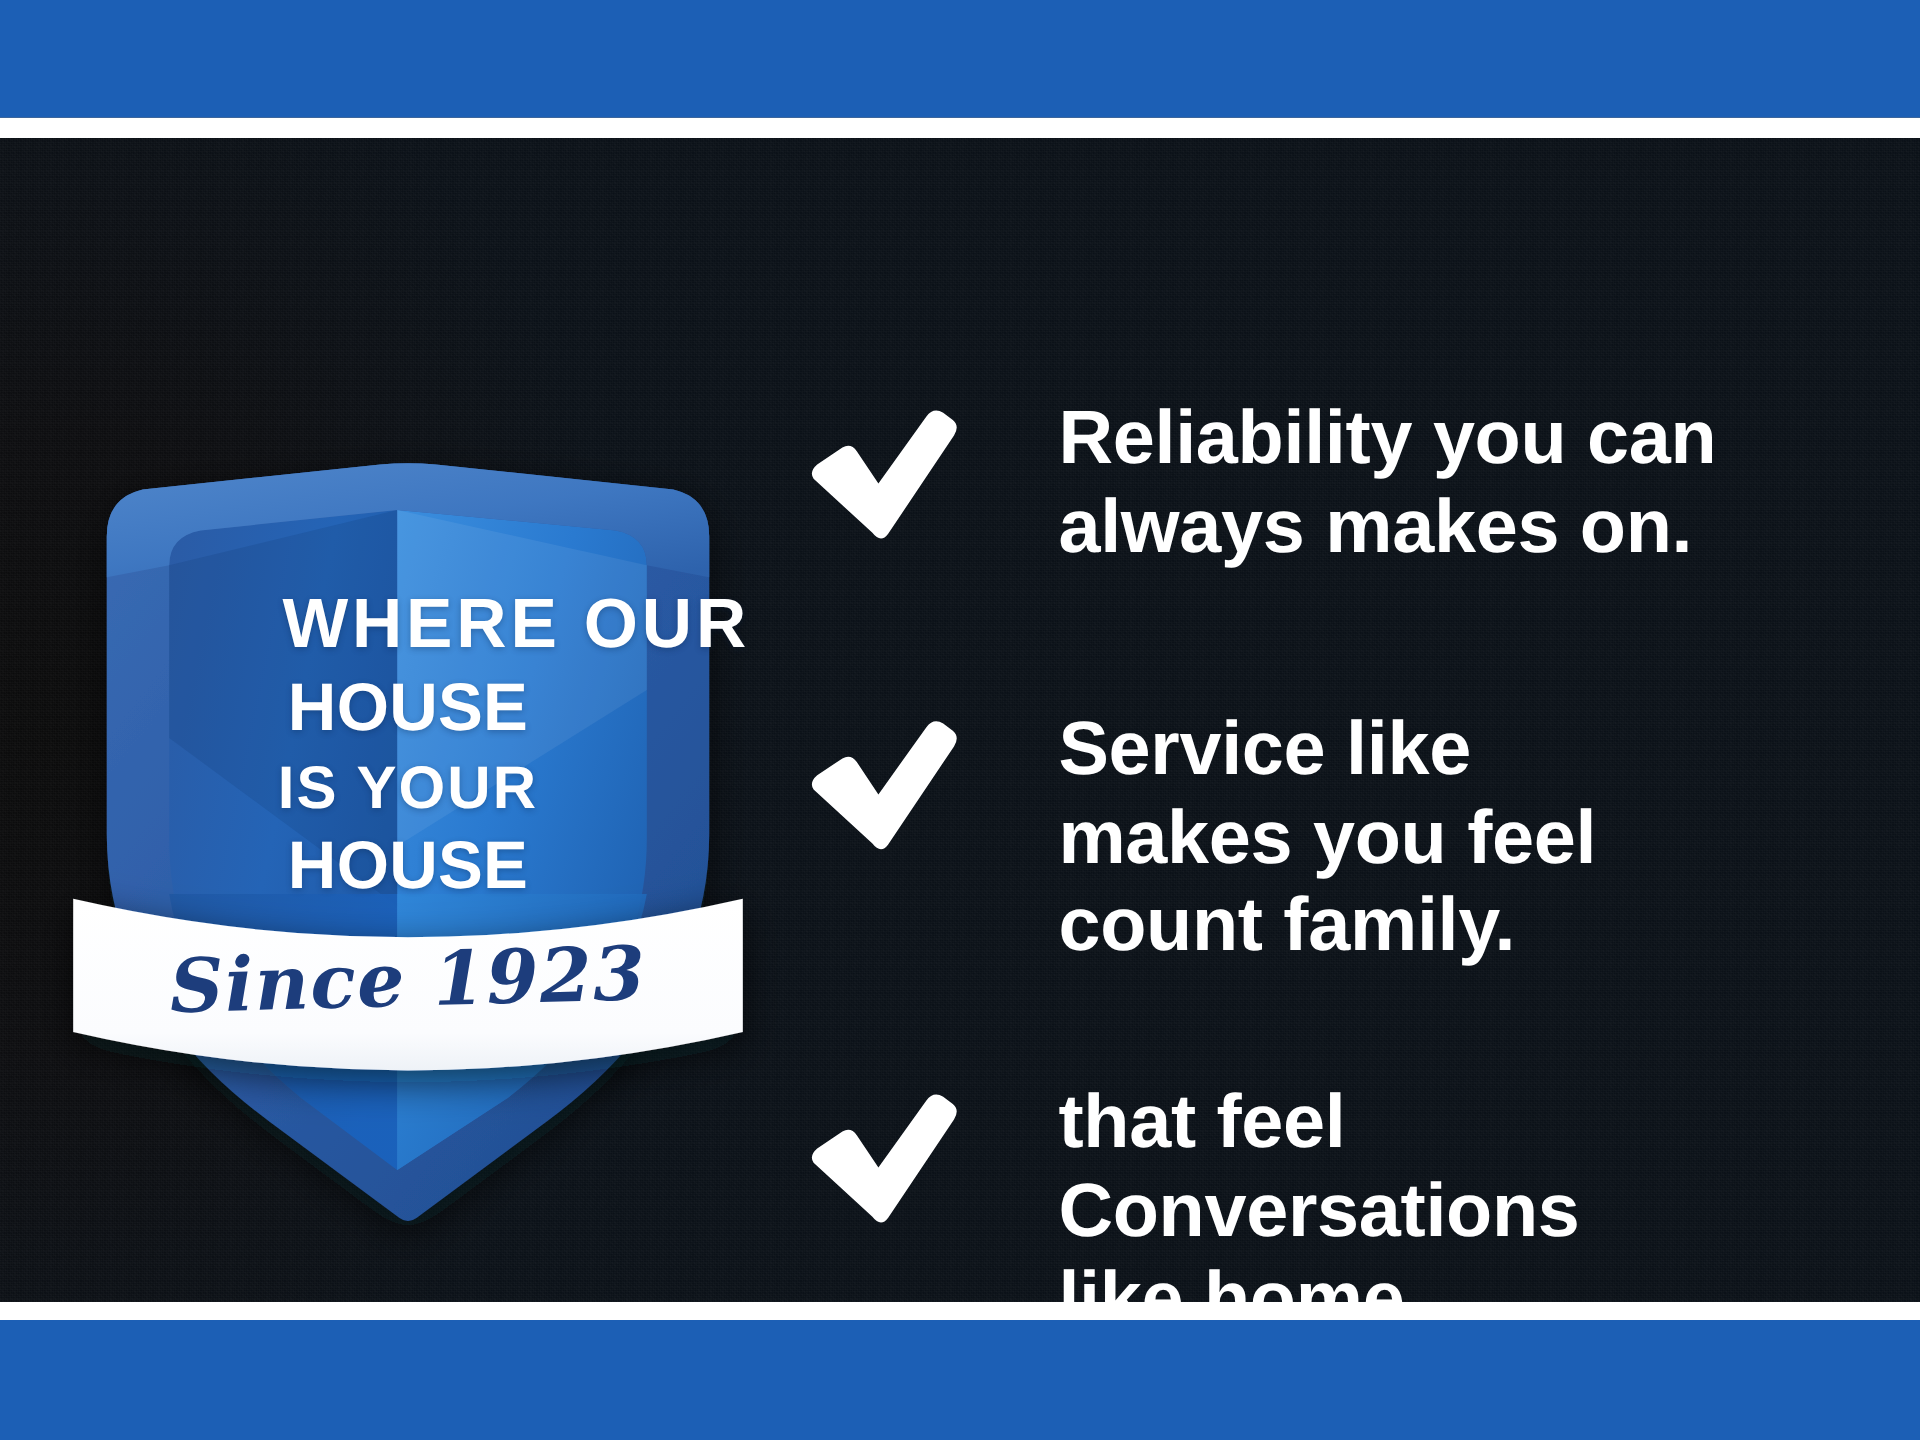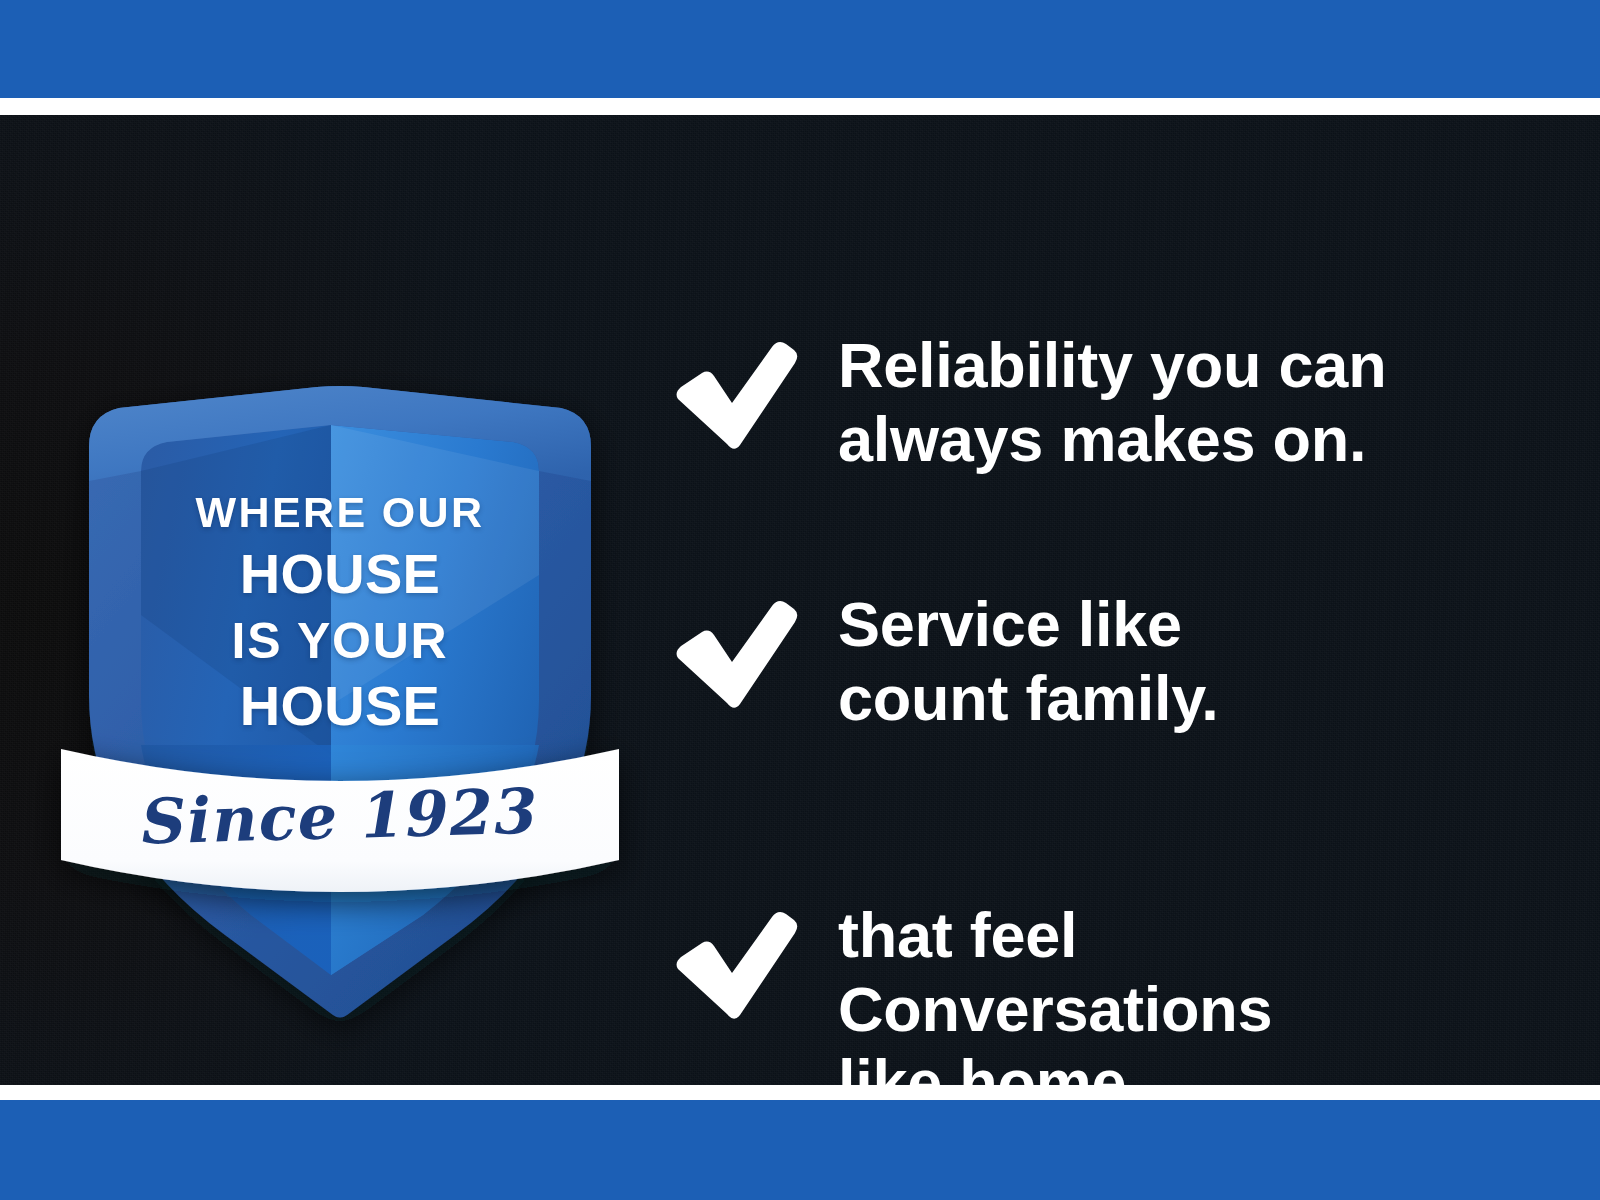--- a/index.html
+++ b/index.html
@@ -115,21 +115,21 @@
     color: #ffffff;
     pointer-events: none;
   }
   .bt-line {
     font-weight: 700;
     letter-spacing: 0.012em;
     line-height: 1;
     white-space: nowrap;
     text-shadow: 0 2px 5px rgba(8,30,66,0.30);
   }
-  .bt-small  { font-size: 43px; letter-spacing: 0.055em; }
+  .bt-small  { font-size: 58px; letter-spacing: 0.055em; text-align: right; }
   .bt-big    { font-size: 56px; letter-spacing: 0.004em; }
   .bt-mid    { font-size: 50px; letter-spacing: 0.035em; }
 
   .since {
     position: absolute;
     width: 570px;
     text-align: center;
     color: #1d3d7c;
     font-family: "DejaVu Serif", serif;
     font-style: italic;
@@ -169,21 +169,21 @@
     position: absolute;
     left: 178px;
     top: 0;
     width: 720px;
     color: #ffffff;
     font-weight: 700;
     font-size: 63px;
     line-height: 1.17;
     letter-spacing: -0.004em;
   }
-  .item-copy span { display: block; white-space: nowrap; }
+  .item-copy span { display: block; white-space: nowrap; margin-left: 44px; }
 </style>
 </head>
 <body>
 
 <div id="stage">
 
   <div class="band band-top" style="--band:#1c5fb5"></div>
   <div class="gap gap-top" style="background: rgb(255, 255, 255);"></div>
 
   <div class="canvas">
@@ -310,20 +310,21 @@
       </div>
 
       <div class="item item-2">
         <div class="check">
           <svg viewBox="0 0 132 118">
             <path d="M 10 62 Q 6 56 13 50 L 34 36 Q 41 32 46 39 L 64 66 L 104 10 Q 110 2 118 7 L 126 13 Q 132 18 127 26 L 72 108 Q 66 116 59 107 Z" fill="#ffffff"></path>
           </svg>
         </div>
         <div class="item-copy">
           <span>Service like</span>
+          <span>makes you feel</span>
           <span>count family.</span>
         </div>
       </div>
 
       <div class="item item-3">
         <div class="check">
           <svg viewBox="0 0 132 118">
             <path d="M 10 62 Q 6 56 13 50 L 34 36 Q 41 32 46 39 L 64 66 L 104 10 Q 110 2 118 7 L 126 13 Q 132 18 127 26 L 72 108 Q 66 116 59 107 Z" fill="#ffffff"></path>
           </svg>
         </div>

